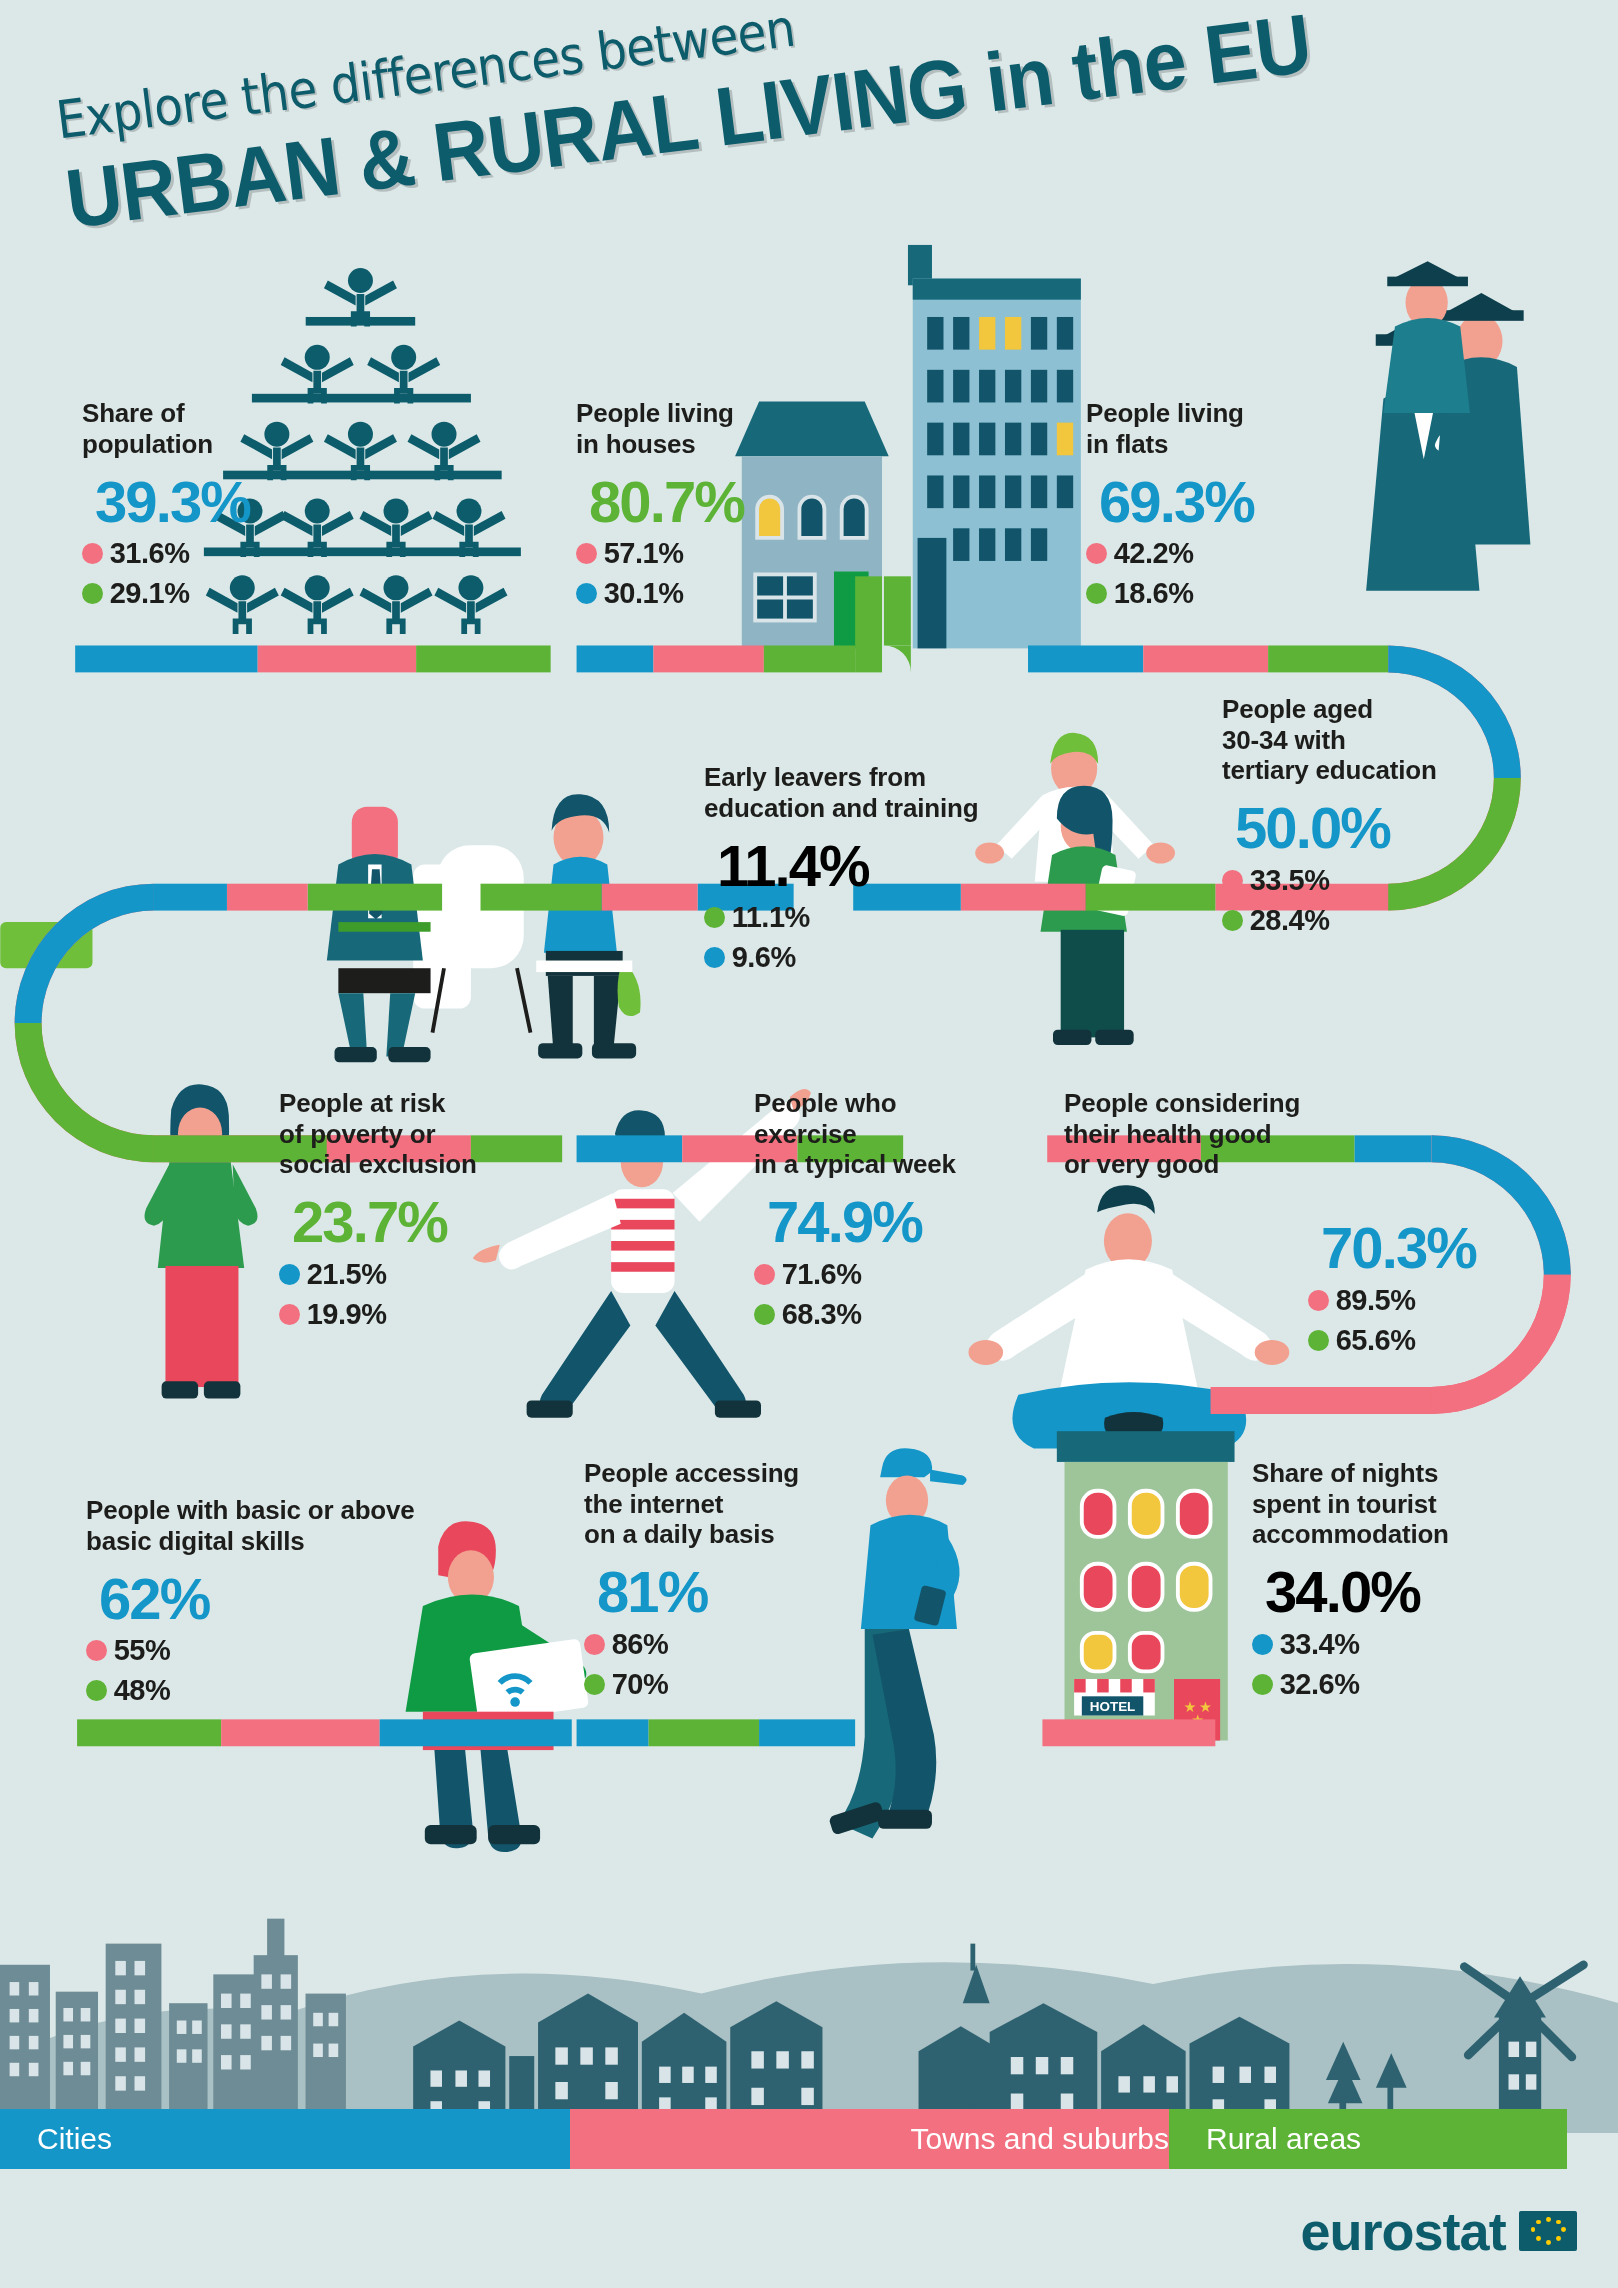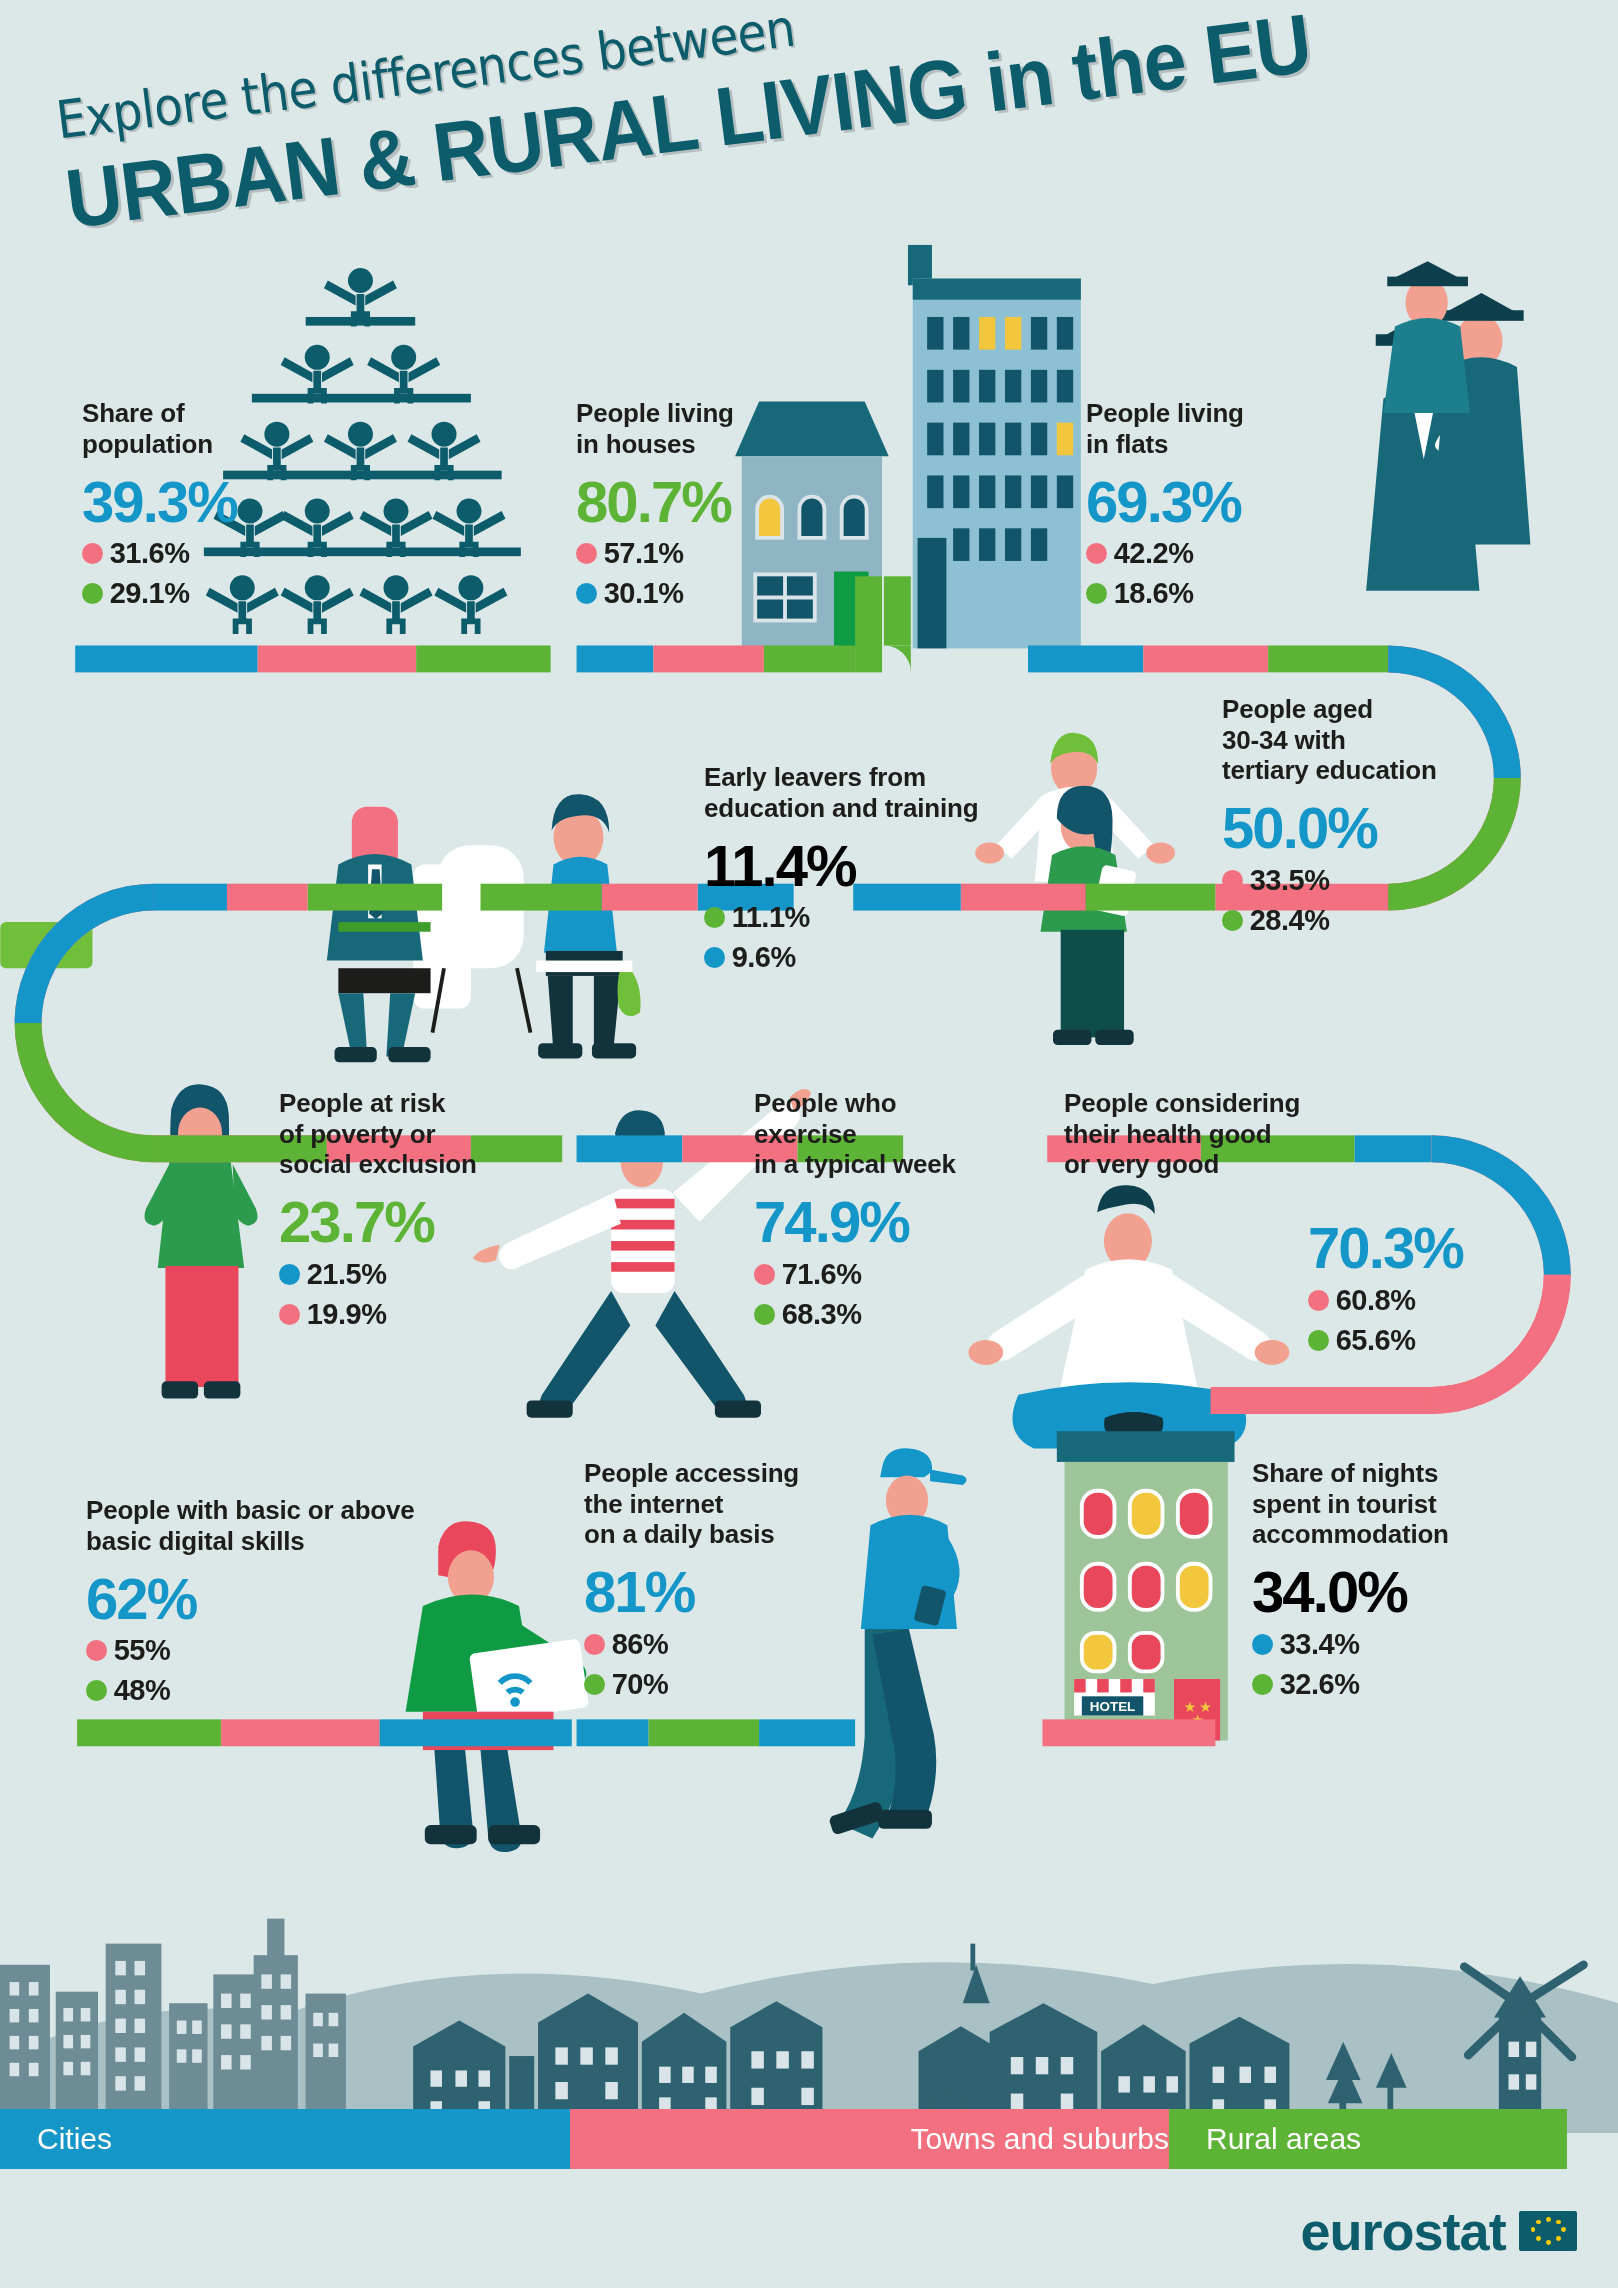--- a/index.html
+++ b/index.html
@@ -30,20 +30,21 @@
 
   
   .stat{position:absolute;}
   .stat .label{
     font-size:26px;font-weight:700;color:#1d1d1b;line-height:1.18;
     white-space:pre-line;letter-spacing:-0.2px;
   }
   .stat .big{
     font-size:58px;font-weight:700;line-height:1;margin-top:13.4px;
     letter-spacing:-1.9px;
+    margin-left:13px;
   }
   .stat .row{display:flex;align-items:center;margin-top:6.7px;}
   .stat .dot{width:21px;height:21px;border-radius:50%;flex:0 0 21px;}
   .stat .sub{font-size:29px;font-weight:700;color:#1d1d1b;margin-left:6.7px;letter-spacing:-0.5px;}
   .c-blue{color:#1496c8;}
   .c-green{color:#5cb335;}
   .c-pink{color:#000000;}
 
   
   #skyline{position:absolute;left:0;top:1859px;width:1619px;height:274px;}
@@ -505,21 +506,21 @@
 
   <div class="stat" style="left:1064px;top:1088px;">
     <div class="label">People considering
 their health good
 or very good</div>
   </div>
   <div class="stat" style="left:1308px;top:1206px;">
     <div class="big c-blue">70.3%</div>
     <div class="row">
         <span class="dot" style="background:#f2707f"></span>
-        <span class="sub">60.8%</span>
+        <span class="sub">89.5%</span>
       </div>
     <div class="row">
         <span class="dot" style="background:#5cb335"></span>
         <span class="sub">65.6%</span>
       </div>
   </div>
 
   <div class="stat" style="left:86px;top:1495px;">
     <div class="label">People with basic or above
 basic digital skills</div>

